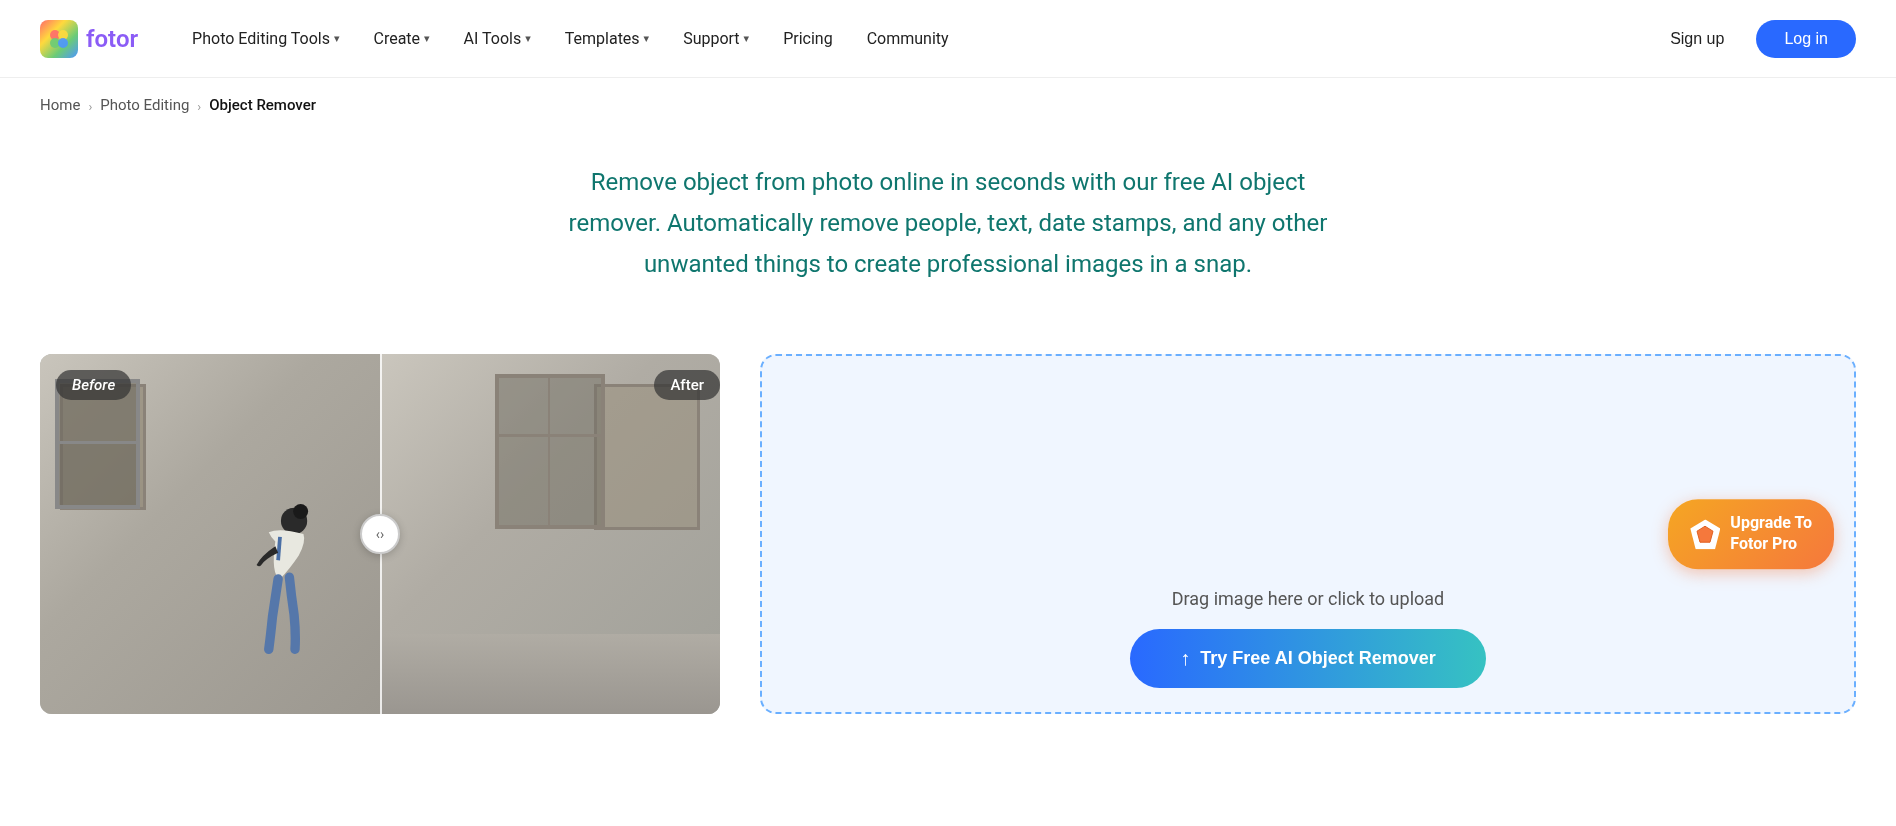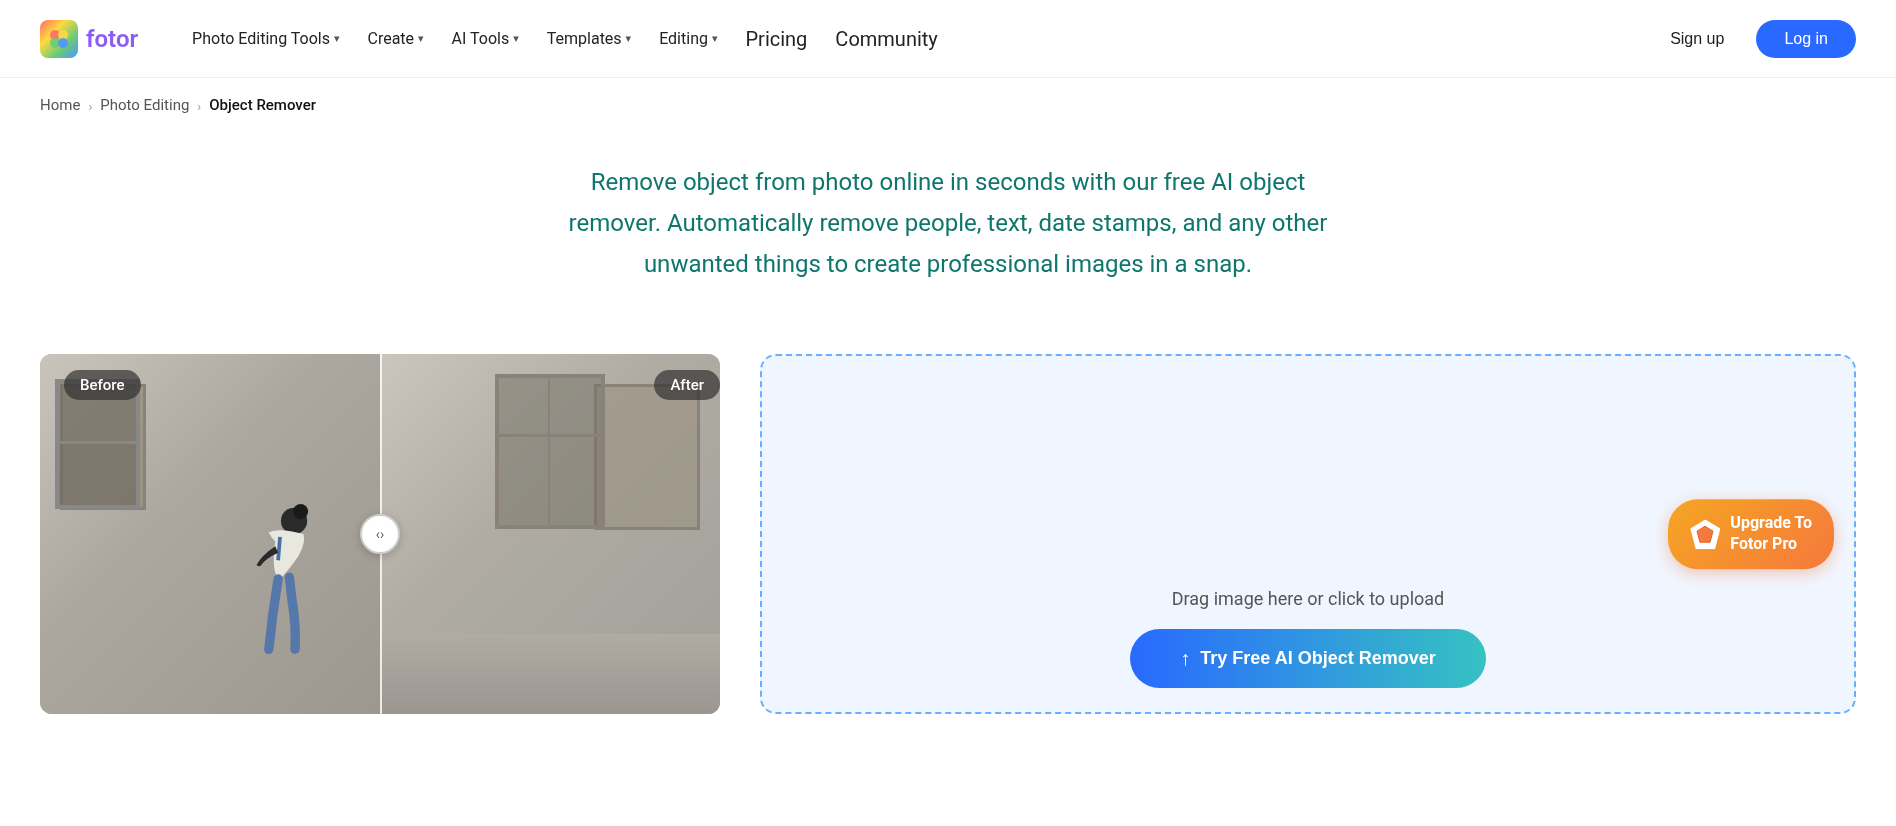--- a/index.html
+++ b/index.html
@@ -22,38 +22,39 @@
       text-decoration: none;
     }
     .logo-text {
       font-size: 24px;
       font-weight: 600;
       color: #8b5cf6;
     }
     nav {
       display: flex;
       align-items: center;
+      gap: 6px;
       flex: 1;
     }
     .nav-item {
       display: flex;
       align-items: center;
       gap: 4px;
       padding: 8px 14px;
       font-size: 16px;
       color: #222;
       cursor: pointer;
       border-radius: 6px;
       white-space: nowrap;
     }
     .nav-chevron {
       font-size: 11px;
       color: #555;
     }
-    .nav-item.plain { font-size: 20px; }
+    .nav-item.plain { font-size: 16px; }
     .header-actions {
       display: flex;
       align-items: center;
       gap: 16px;
     }
     .btn-signup {
       font-size: 16px;
       color: #222;
       background: none;
       border: none;
@@ -192,21 +193,21 @@
       position: absolute;
       top: 16px;
       padding: 6px 16px;
       border-radius: 20px;
       background: rgba(50,50,50,0.7);
       color: #fff;
       font-size: 15px;
       font-weight: 500;
       z-index: 5;
     }
-    .ba-label-before { left: 24px; }
+    .ba-label-before { left: 16px; font-style: italic; }
     .ba-label-after { right: 0; }
 
     .slider-handle {
       position: absolute;
       left: 50%;
       top: 50%;
       transform: translate(-50%, -50%);
       width: 40px;
       height: 40px;
       border-radius: 50%;
@@ -330,21 +331,21 @@
     </div>
     <div class="nav-item">
       <span>AI Tools</span>
       <span class="nav-chevron">▾</span>
     </div>
     <div class="nav-item">
       <span>Templates</span>
       <span class="nav-chevron">▾</span>
     </div>
     <div class="nav-item">
-      <span>Editing</span>
+      <span>Support</span>
       <span class="nav-chevron">▾</span>
     </div>
     <div class="nav-item plain">
       <span>Pricing</span>
     </div>
     <div class="nav-item plain">
       <span>Community</span>
     </div>
   </nav>
 

